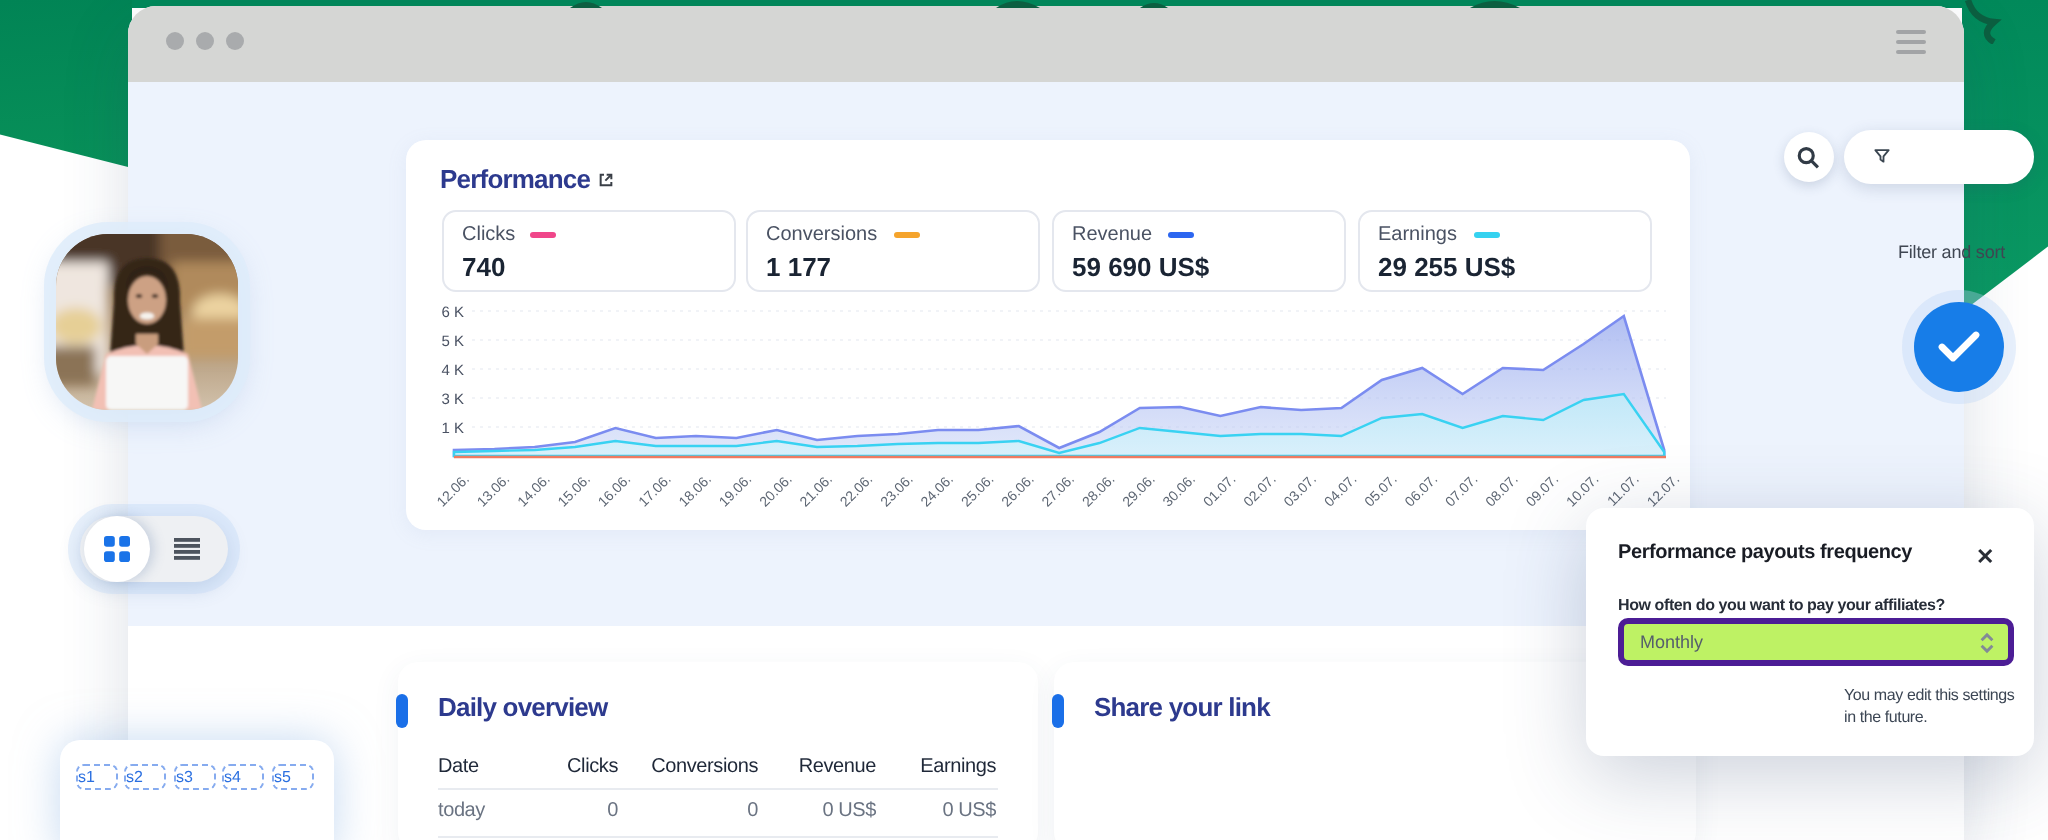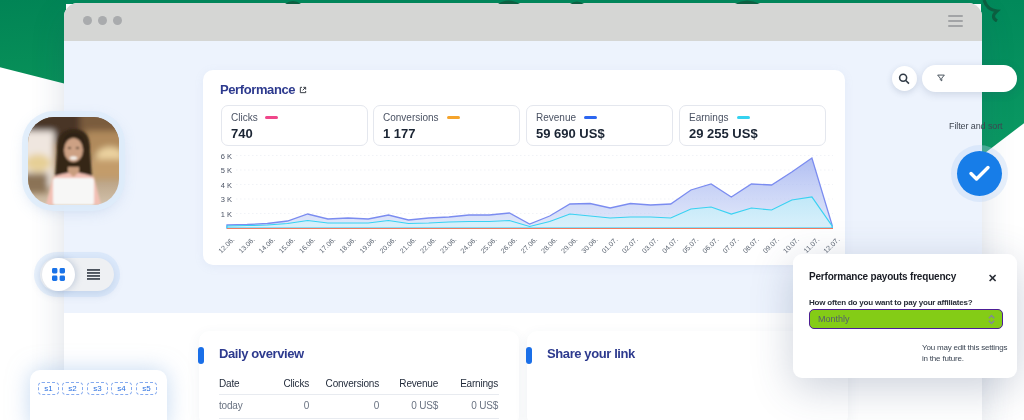--- a/index.html
+++ b/index.html
@@ -49,33 +49,33 @@
   #dline1{left:20px;top:63px;width:280px;height:1px;background:#e8ebf0;}
   #dline2{left:20px;top:87px;width:280px;height:1px;background:#e8ebf0;}
 
   #share p{position:absolute;left:21px;top:45px;width:288px;margin:0;font-size:9px;letter-spacing:-0.15px;line-height:13.5px;color:#4e5a6b;}
 
   
   #modal{left:793px;top:254px;width:224px;height:124px;background:#fff;border-radius:9px;box-shadow:0 10px 40px rgba(50,70,110,0.25);z-index:30;}
   #modal h3{position:absolute;left:16px;top:17px;margin:0;font-size:10px;color:#191c24;letter-spacing:-0.2px;}
   #mclose{position:absolute;left:195px;top:18px;font-size:11px;color:#2a2e36;font-weight:bold;}
   #mlabel{position:absolute;left:16px;top:44px;font-size:8px;font-weight:bold;color:#272d38;letter-spacing:-0.2px;text-align:center;}
-  #mselect{position:absolute;left:16px;top:55px;width:192px;height:18px;border:1px solid #4c1d95;border-radius:5px;background:#84cc16;}
+  #mselect{position:absolute;left:16px;top:55px;width:192px;height:18px;border:3px solid #4c1d95;border-radius:5px;background:#bef264;}
   #mselect span{position:absolute;left:8px;top:4px;font-size:9px;color:#555e6c;}
   #mbtn{position:absolute;left:16px;top:86px;width:101px;height:23px;background:#1a73e8;border-radius:6px;}
   #mbtn span{position:absolute;width:101px;text-align:center;top:7px;font-size:8.5px;font-weight:bold;color:#fff;letter-spacing:-0.1px;}
   #mnote{position:absolute;left:129px;top:88px;font-size:8px;letter-spacing:-0.2px;line-height:11px;color:#3c4654;white-space:nowrap;}
 
   
   #toggle{left:40px;top:258px;width:74px;height:33px;background:#eef0f3;border-radius:17px;box-shadow:0 0 0 6px rgba(190,215,245,0.35),0 3px 10px rgba(80,110,160,0.25);z-index:25;}
   #togcirc{position:absolute;left:2px;top:0px;width:33px;height:33px;background:#fff;border-radius:50%;box-shadow:2px 0 6px rgba(80,110,160,0.25);}
 
   
   #chips{left:30px;top:370px;width:137px;height:60px;background:#fff;border-radius:10px;box-shadow:0 0 22px rgba(150,185,230,0.55);z-index:25;}
-  .chip{position:absolute;border:1px dashed #86abef;border-radius:4px;color:#2a6fe0;font-size:8px;text-align:center;line-height:11px;height:11px;}
+  .chip{position:absolute;border:1px dashed #86abef;border-radius:4px;color:#2a6fe0;font-size:8px;line-height:11px;height:11px;}
   .r1{top:12px;width:19px;}
   .r2{top:31px;margin-top:45px;}
 
   
   #avatar{left:28px;top:117px;width:91px;height:88px;z-index:26;border-radius:26px;
      box-shadow:0 0 0 6px rgba(222,236,250,0.85),0 4px 16px rgba(140,170,215,0.45);overflow:hidden;}
 
   
   #check{left:957px;top:151px;width:45px;height:45px;border-radius:50%;background:#177de8;z-index:26;
      box-shadow:0 0 0 6px rgba(185,212,245,0.35);}

